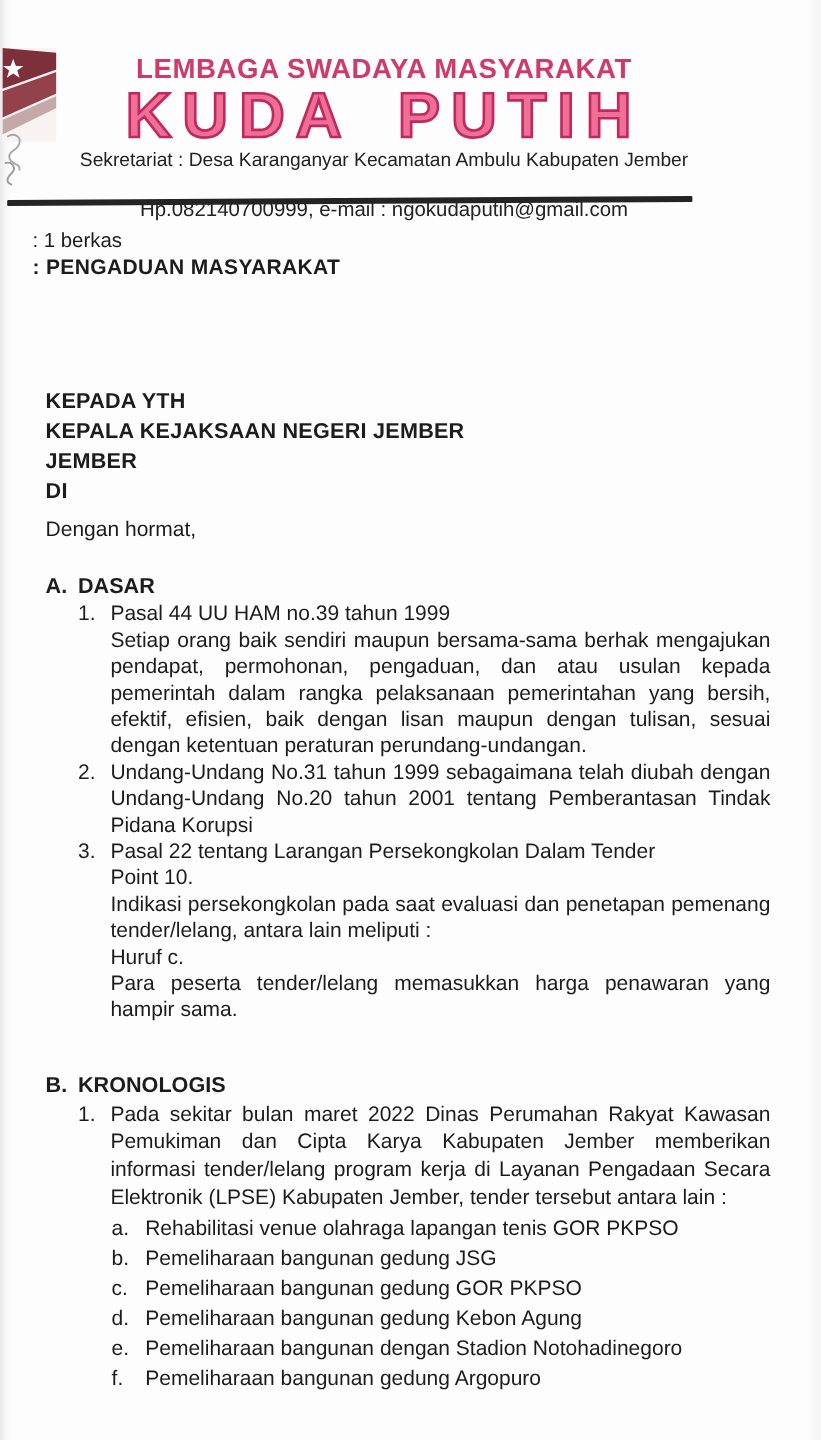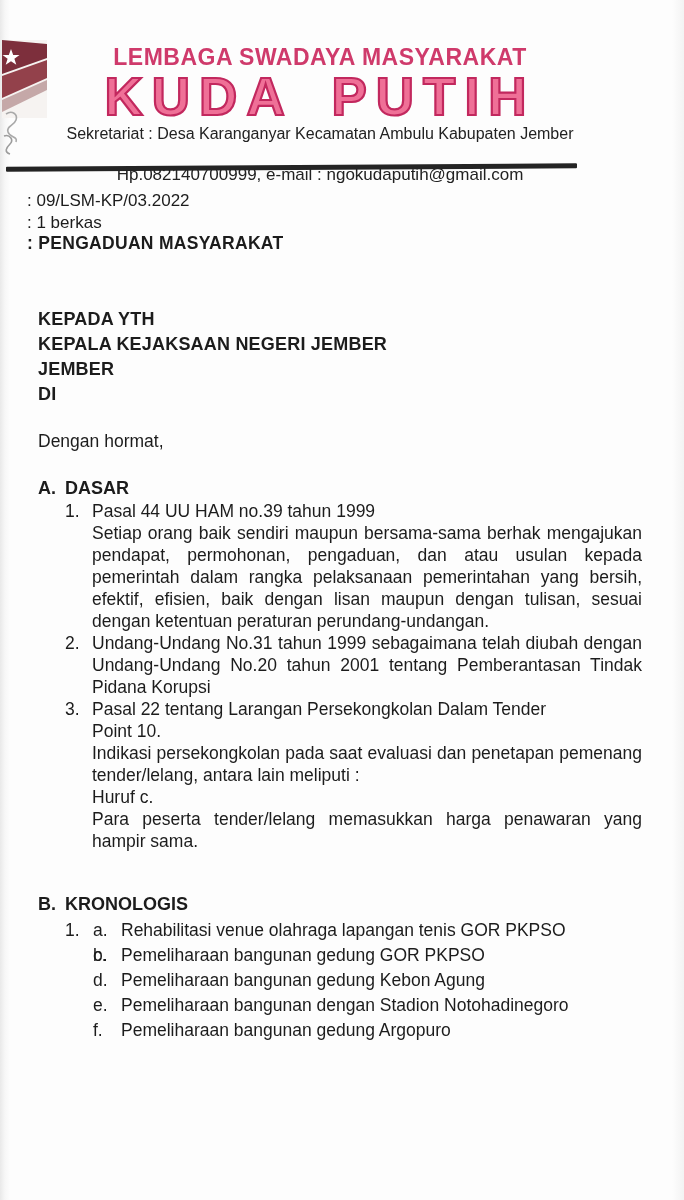--- a/index.html
+++ b/index.html
@@ -52,21 +52,21 @@
     transform: rotate(-0.35deg);
     border-radius: 1px;
   }
 
   
   .meta { position: absolute; left: 27px; top: 190px; font-size: 17px; line-height: 21.5px; }
   .meta .subject { font-weight: bold; font-size: 17.5px; letter-spacing: 0.3px; }
 
   
   .recipient {
-    position: absolute; left: 38px; top: 307px;
+    position: absolute; left: 38px; top: 322px;
     font-size: 18px; font-weight: bold; line-height: 25px; letter-spacing: 0.2px;
   }
 
   
   .salutation { position: absolute; left: 38px; top: 431px; font-size: 17.5px; text-align: center; }
 
   
   .section { position: absolute; left: 38px; width: 604px; font-size: 17.5px; line-height: 22px; }
   .section-a { top: 477px; }
   .section-b { top: 893px; line-height: 23px; }
@@ -102,21 +102,20 @@
     </svg>
 
     <div class="org-type">LEMBAGA SWADAYA MASYARAKAT</div>
     <div class="org-name">KUDA PUTIH</div>
     <div class="secretariat">Sekretariat : Desa Karanganyar Kecamatan Ambulu Kabupaten Jember</div>
     <div class="contact">Hp.082140700999, e-mail : ngokudaputih@gmail.com</div>
     <div class="head-rule"></div>
   </div>
 
   <div class="meta">
-    <div>: 09/LSM-KP/03.2022</div>
     <div>: 1 berkas</div>
     <div class="subject">: PENGADUAN MASYARAKAT</div>
   </div>
 
   <div class="recipient">
     <div>KEPADA YTH</div>
     <div>KEPALA KEJAKSAAN NEGERI JEMBER</div>
     <div>JEMBER</div>
     <div>DI</div>
   </div>
@@ -151,28 +150,30 @@
   </div>
 
   <div class="section section-b">
     <div class="sec-head">
       <span class="sec-marker">B.</span>
       <span>KRONOLOGIS</span>
     </div>
 
     <div class="item">
       <span class="num">1.</span>
+      <div class="just">Pada sekitar bulan maret 2022 Dinas Perumahan Rakyat Kawasan Pemukiman dan Cipta Karya Kabupaten Jember memberikan informasi tender/lelang program kerja di Layanan Pengadaan Secara Elektronik (LPSE) Kabupaten Jember, tender tersebut antara lain :</div>
 
       <div class="sublist">
         <div class="subitem">
           <span class="letter">a.</span>
           <span>Rehabilitasi venue olahraga lapangan tenis GOR PKPSO</span>
         </div>
         <div class="subitem">
           <span class="letter">b.</span>
+          <span>Pemeliharaan bangunan gedung JSG</span>
         </div>
         <div class="subitem">
           <span class="letter">c.</span>
           <span>Pemeliharaan bangunan gedung GOR PKPSO</span>
         </div>
         <div class="subitem">
           <span class="letter">d.</span>
           <span>Pemeliharaan bangunan gedung Kebon Agung</span>
         </div>
         <div class="subitem">

